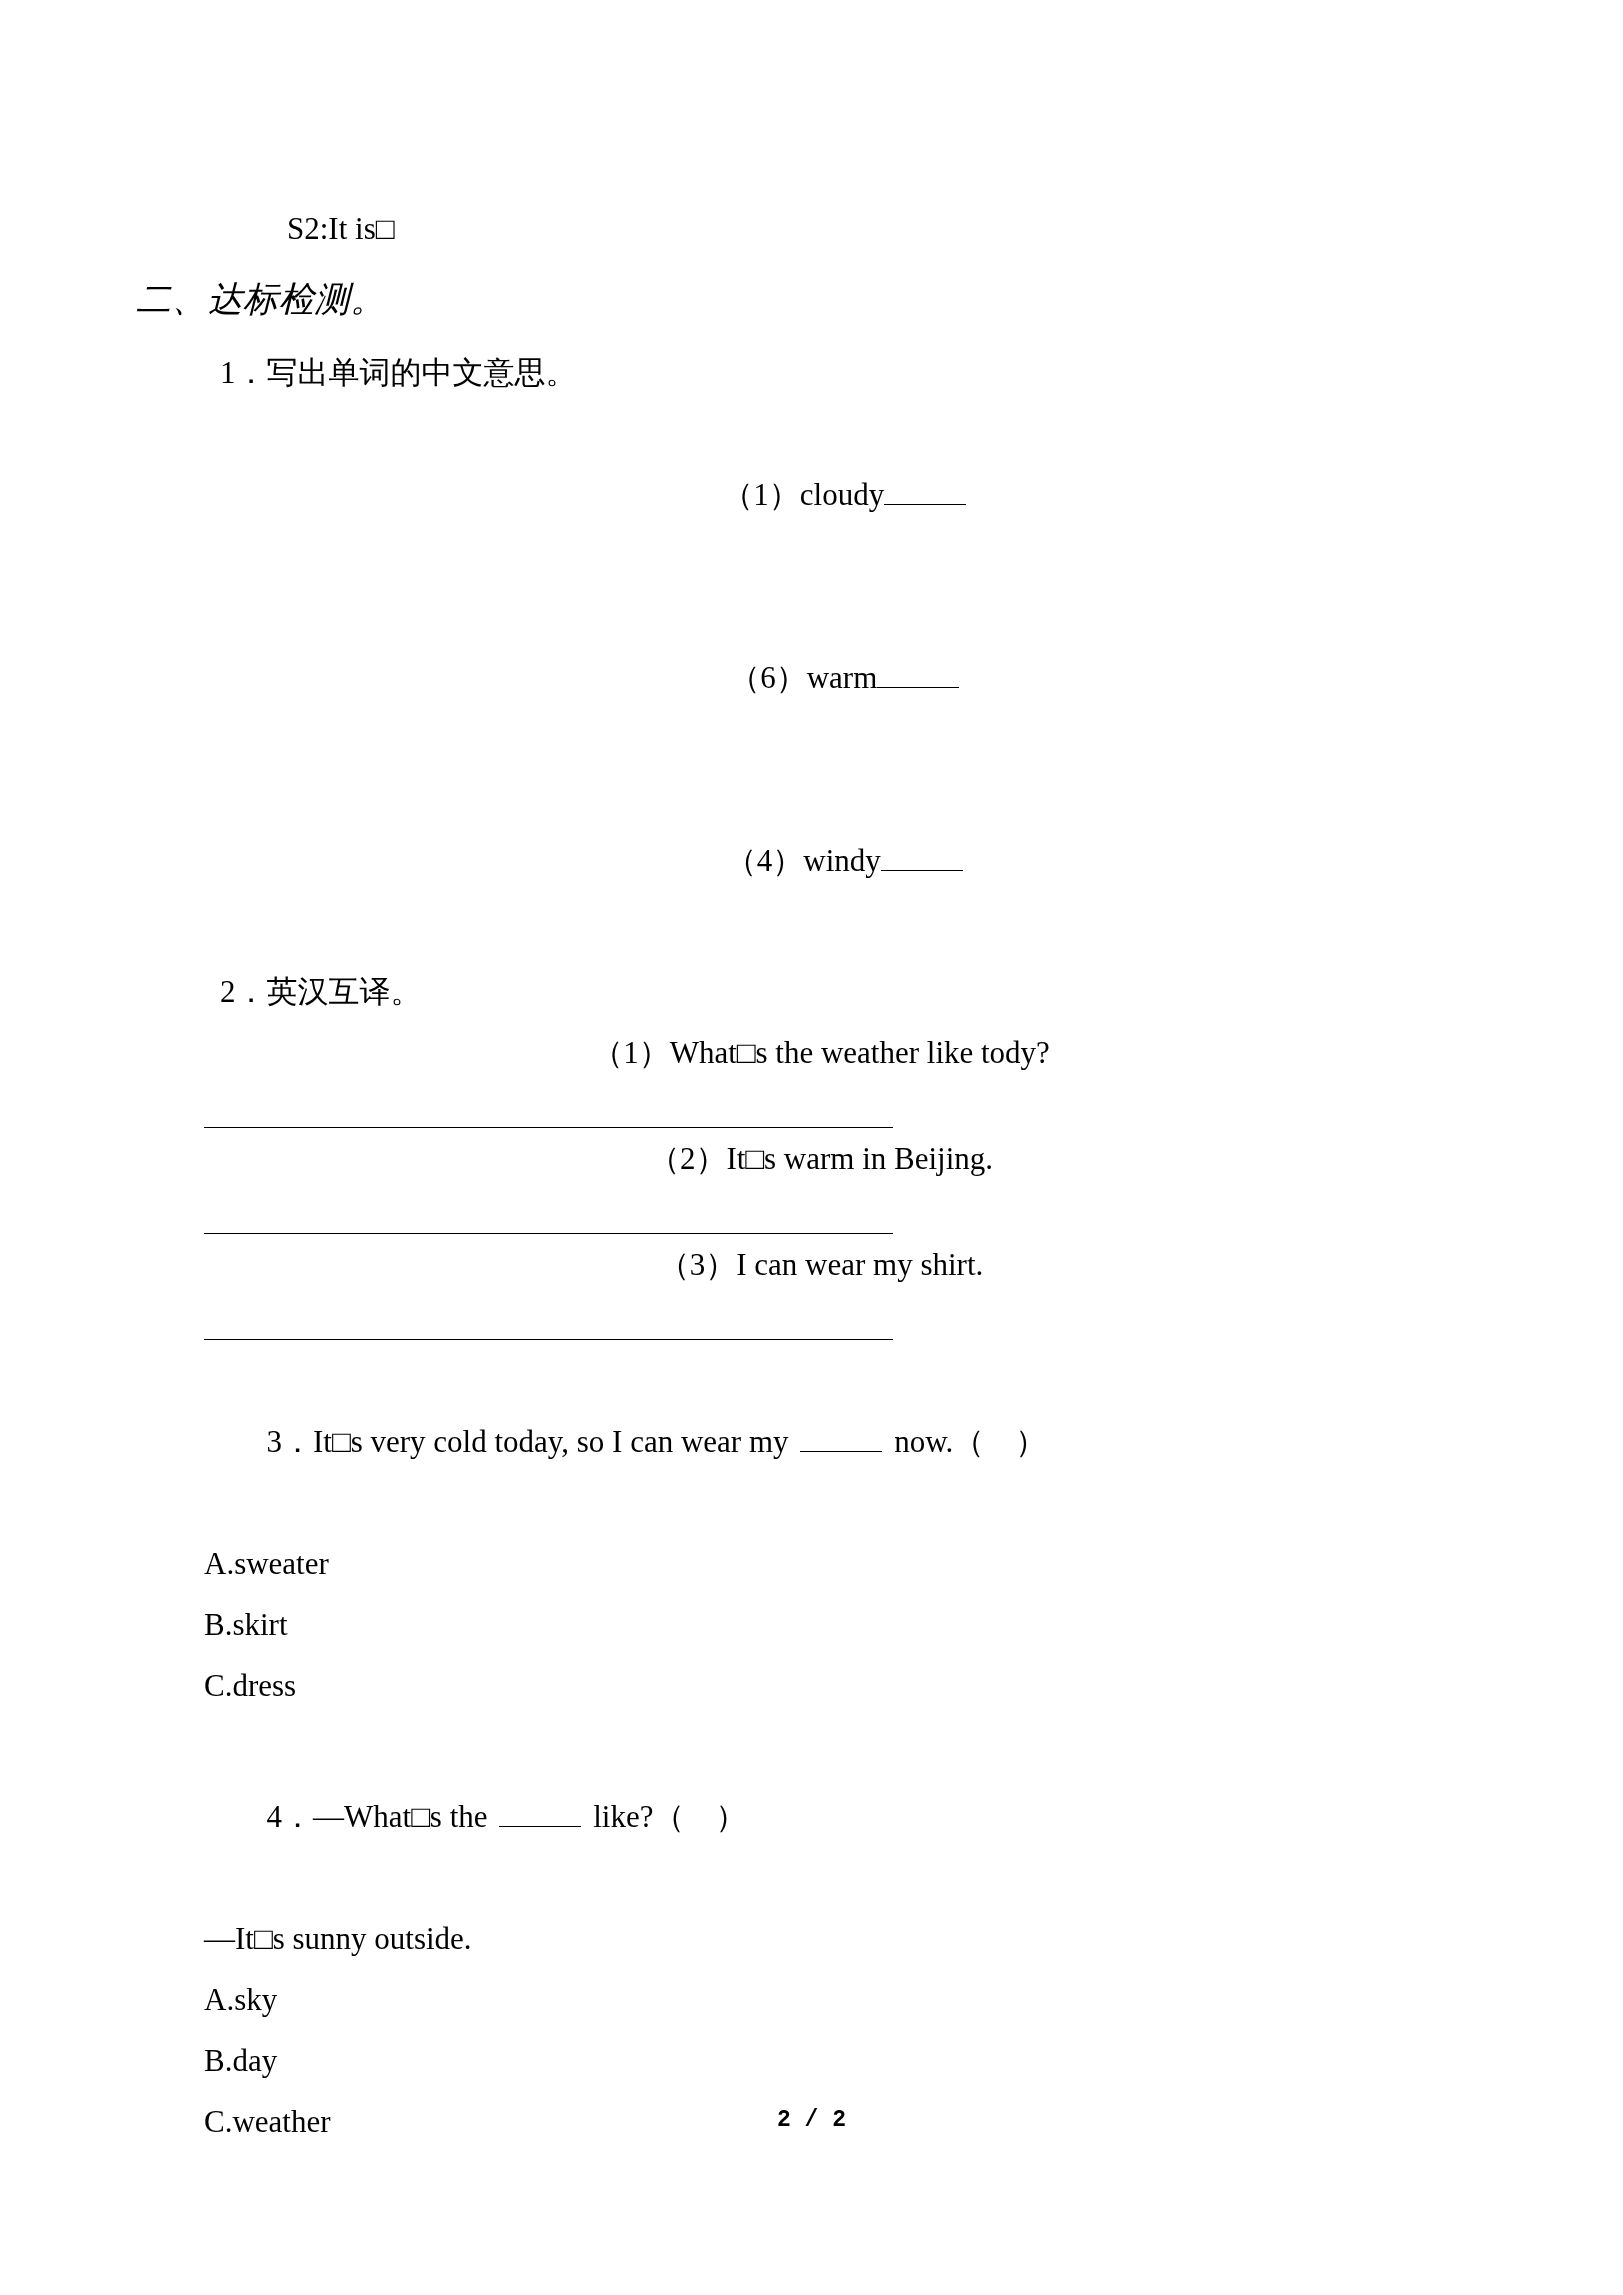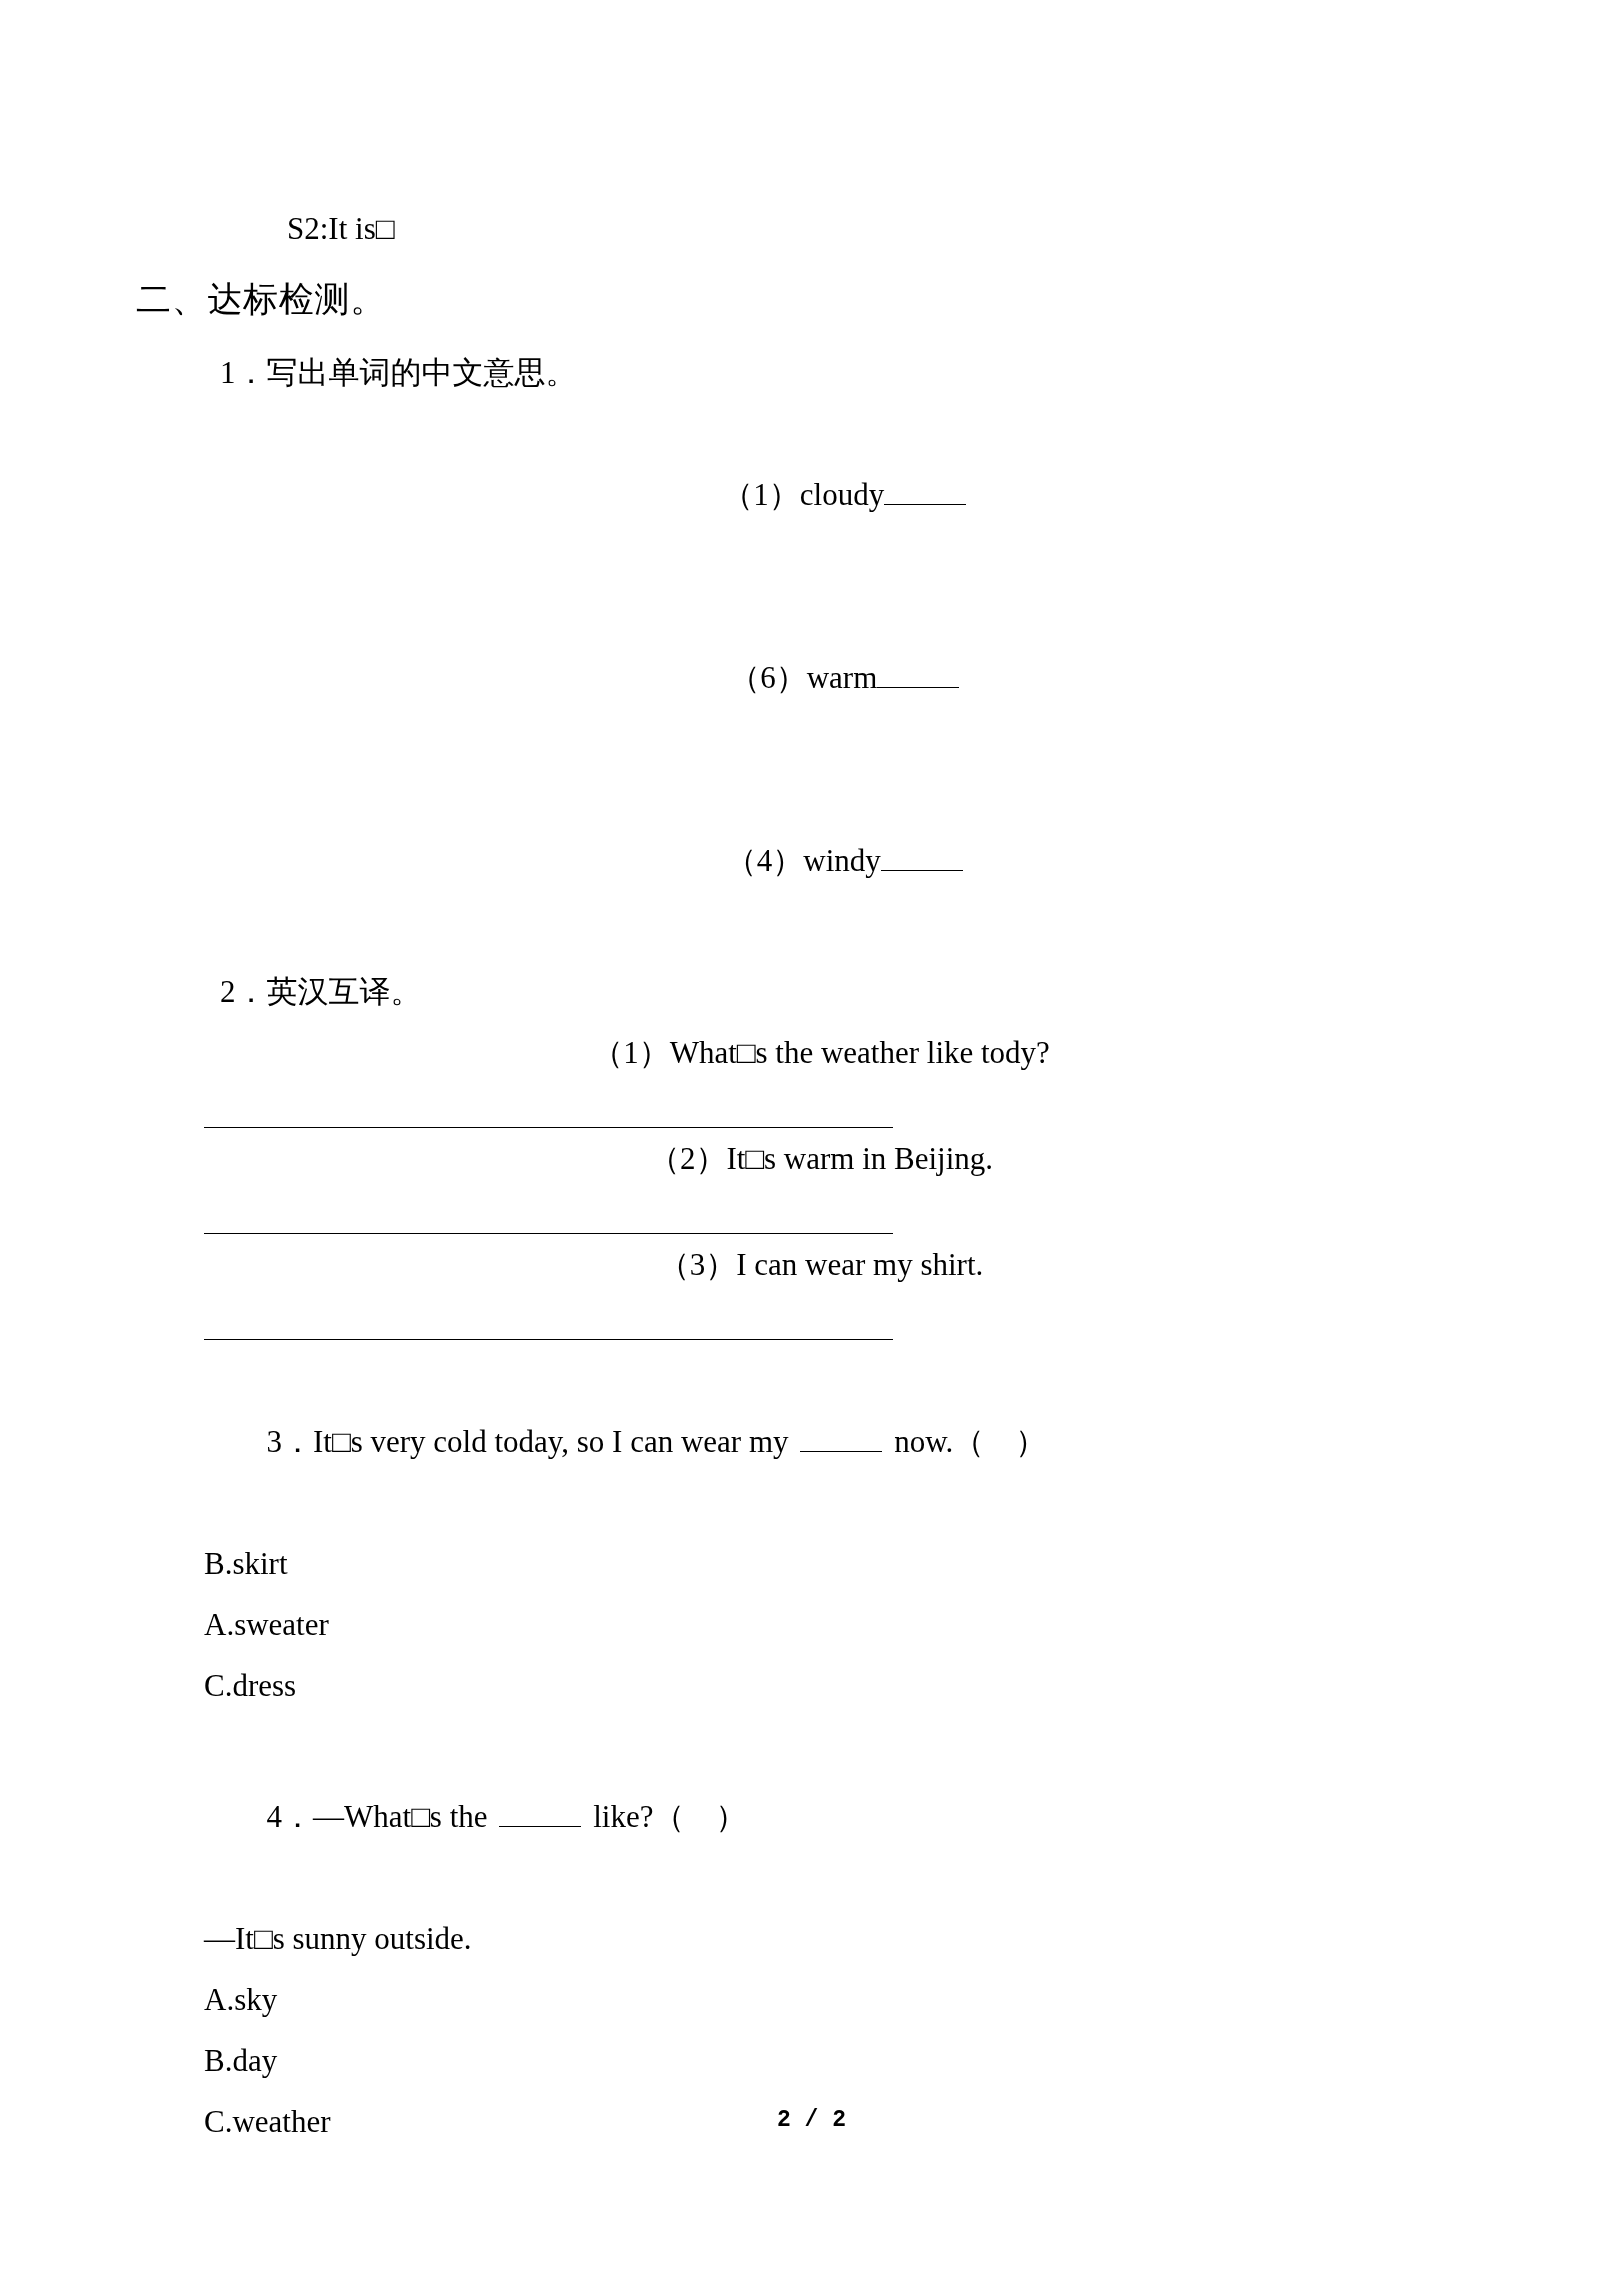--- a/index.html
+++ b/index.html
@@ -34,20 +34,21 @@
   }
   .indent-s2 {
     margin-left: 151px;
   }
   .heading-cn {
     font-size: 35px;
     line-height: 65px;
     margin-left: 0px;
     margin-top: 8.2px;
     letter-spacing: 0.7px;
+    font-style: italic;
   }
   .q-level1 {
     margin-left: 84px;
     margin-top: 9.5px;
   }
   .q-item {
     margin-left: 75px;
     text-align: center;
   }
   .q-opt {
@@ -117,22 +118,22 @@
     <div class="line q-item">（2）It□s warm in Beijing.</div>
     <div class="answer-rule"></div>
 
     <div class="line q-item">（3）I can wear my shirt.</div>
     <div class="answer-rule"></div>
 
     <div class="line q-level1">
       <span>3．It□s very cold today, so I can wear my </span><span class="blank-mid"></span><span> now.（    ）</span>
     </div>
 
+    <div class="line q-opt">A.sweater</div>
     <div class="line q-opt">B.skirt</div>
-    <div class="line q-opt">A.sweater</div>
     <div class="line q-opt">C.dress</div>
 
     <div class="line q-level1">
       <span>4．—What□s the </span><span class="blank-mid"></span><span> like?（    ）</span>
     </div>
 
     <div class="line q-opt">—It□s sunny outside.</div>
 
     <div class="line q-opt">A.sky</div>
     <div class="line q-opt">B.day</div>

